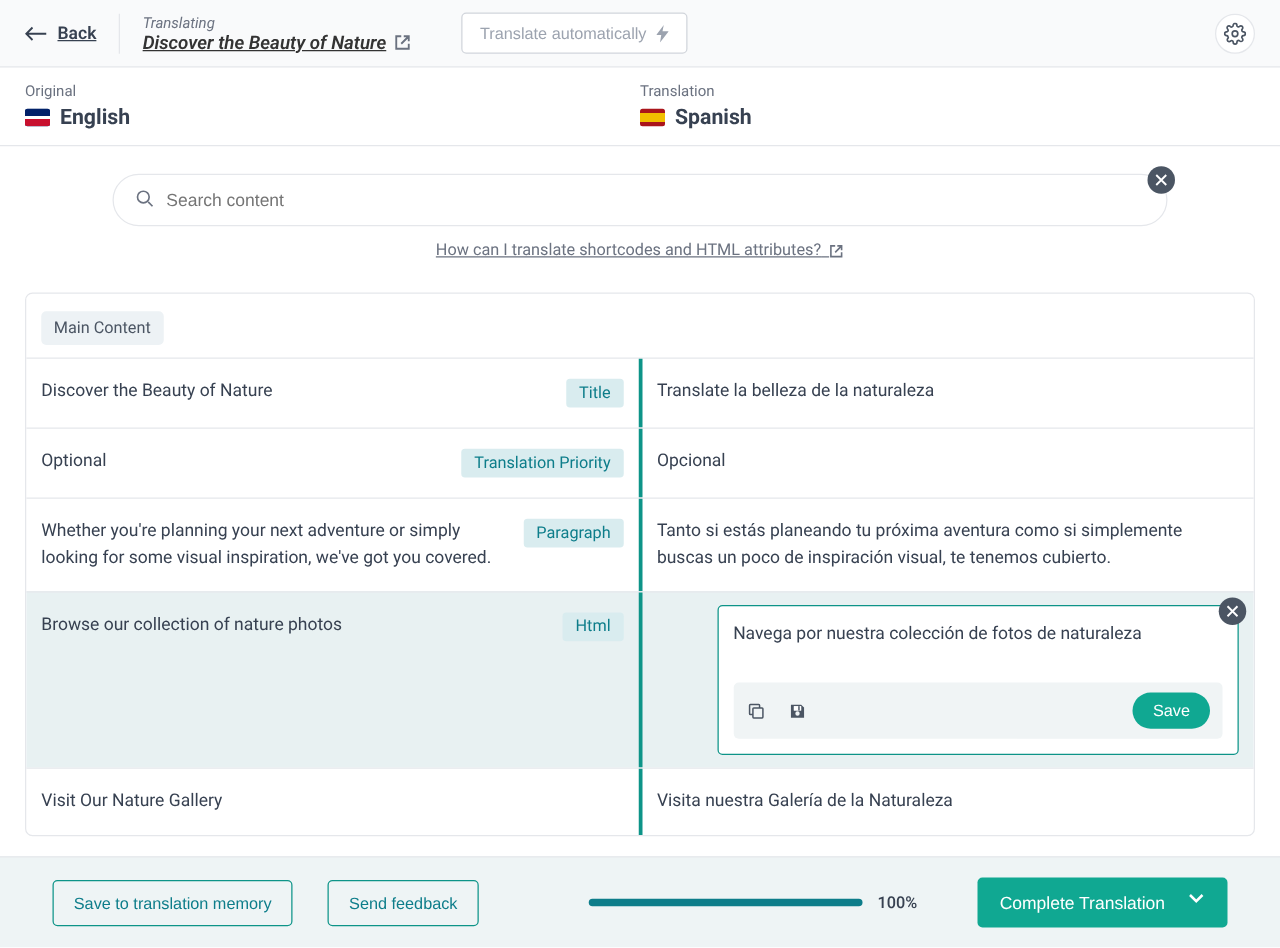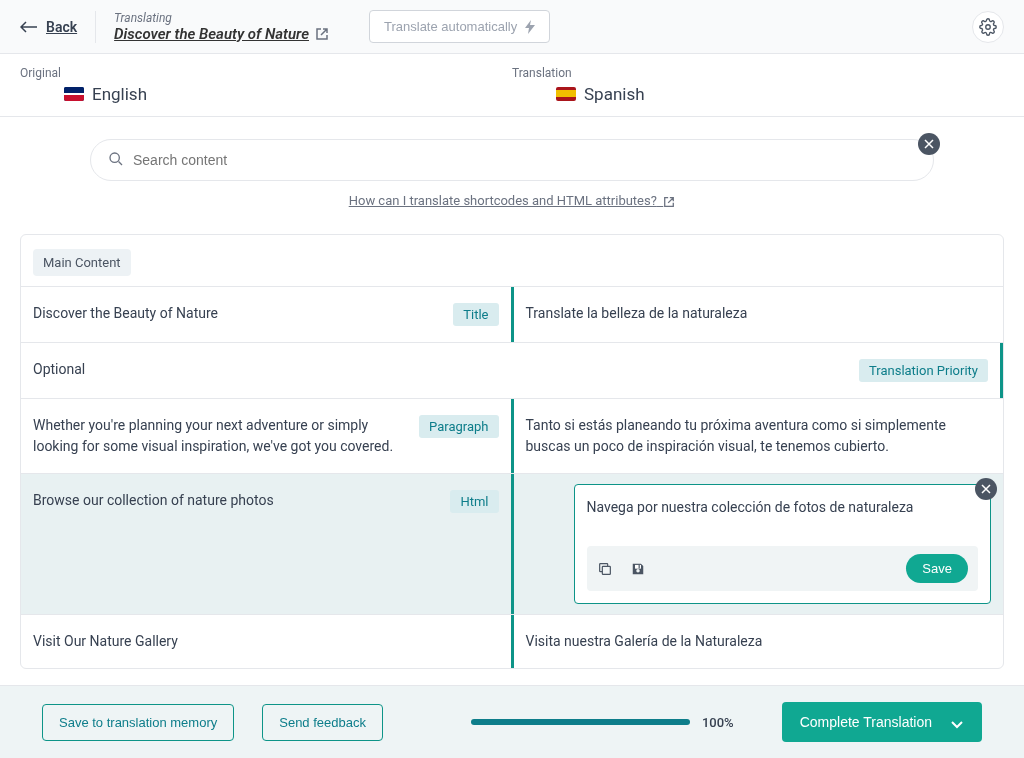--- a/index.html
+++ b/index.html
@@ -11,21 +11,21 @@
 .divider-v { width: 1px; height: 32px; background: #e5e7eb; margin: 0 18px; }
 .translating-block { display: flex; flex-direction: column; font-style: italic; }
 .translating-label { font-size: 12px; color: #6b7280; }
 .translating-title { font-size: 15px; font-weight: 600; text-decoration: underline; display: flex; align-items: center; gap: 6px; }
 .auto-btn { margin-left: 40px; border: 1px solid #d1d5db; background: #fff; color: #9ca3af; padding: 8px 14px; border-radius: 4px; font-size: 13px; display: flex; align-items: center; gap: 8px; cursor: pointer; }
 .gear { margin-left: auto; width: 32px; height: 32px; border: 1px solid #e5e7eb; border-radius: 50%; display: flex; align-items: center; justify-content: center; background: #fff; cursor: pointer; }
 
 .lang-bar { display: flex; border-bottom: 1px solid #e5e7eb; padding: 12px 20px; }
 .lang-col { flex: 1; }
 .lang-sm { font-size: 12px; color: #6b7280; margin-bottom: 4px; }
-.lang-row { display: flex; align-items: center; gap: 8px; font-size: 17px; font-weight: 400; color: #374151; margin-left: 44px; }
+.lang-row { display: flex; align-items: center; gap: 8px; font-size: 17px; font-weight: 700; color: #374151; }
 .flag { width: 20px; height: 14px; border-radius: 2px; display: inline-block; }
 .flag-uk { background: linear-gradient(#012169,#012169); position: relative; overflow: hidden; }
 .flag-uk::before { content:""; position:absolute; inset:0; background: linear-gradient(to bottom,#012169 40%, #fff 40%, #fff 60%, #c8102e 60%); clip-path: polygon(0 0,100% 0,100% 100%,0 100%); }
 .flag-es { background: linear-gradient(#aa151b 25%, #f1bf00 25%, #f1bf00 75%, #aa151b 75%); }
 
 .search-wrap { padding: 22px 90px 6px; position: relative; }
 .search-box { width: 100%; border: 1px solid #e5e7eb; border-radius: 999px; padding: 12px 18px 12px 42px; font-size: 14px; color: #6b7280; outline: none; }
 .search-icon { position: absolute; left: 108px; top: 34px; color: #6b7280; }
 .close-search { position: absolute; right: 84px; top: 16px; width: 22px; height: 22px; border-radius: 50%; background: #4b5563; color: #fff; display: flex; align-items: center; justify-content: center; cursor: pointer; font-size: 13px; }
 .help-link { text-align: center; font-size: 13px; color: #6b7280; text-decoration: underline; padding: 6px 0 12px; }
@@ -46,21 +46,21 @@
 .edit-toolbar { display: flex; align-items: center; gap: 18px; background: #f0f4f5; border-radius: 4px; padding: 8px 10px; }
 .tool-ic { cursor: pointer; color: #4b5563; }
 .save-btn { margin-left: auto; background: #10a892; color: #fff; border: none; padding: 7px 16px; border-radius: 999px; font-size: 13px; cursor: pointer; }
 .close-edit2 { position: absolute; right: 6px; top: 4px; width: 22px; height: 22px; border-radius: 50%; background: #4b5563; color: #fff; display: flex; align-items: center; justify-content: center; cursor: pointer; font-size: 13px; }
 
 .footer { position: absolute; bottom: 0; left: 0; right: 0; background: #eef4f5; border-top: 1px solid #e5e7eb; padding: 16px 42px; display: flex; align-items: center; gap: 28px; }
 .ghost-btn { border: 1px solid #0d9488; color: #0d7d8a; background: transparent; padding: 10px 16px; border-radius: 4px; font-size: 13px; cursor: pointer; }
 .progress-wrap { flex: 1; display: flex; align-items: center; gap: 12px; margin: 0 20px; }
 .progress-bar { flex: 1; height: 6px; background: #0d7d8a; border-radius: 999px; max-width: 270px; margin-left: 40px; }
 .progress-pct { font-size: 13px; color: #374151; font-weight: 500; }
-.complete-btn { background: #10a892; color: #fff; border: none; padding: 12px 18px; border-radius: 4px; font-size: 14px; cursor: pointer; display: flex; align-items: flex-end; gap: 18px; }
+.complete-btn { background: #10a892; color: #fff; border: none; padding: 12px 18px; border-radius: 4px; font-size: 14px; cursor: pointer; display: flex; align-items: flex-start; gap: 18px; }
 
 svg { display: block; }
 </style>
 </head>
 <body>
 
 <div class="topbar">
   <div class="back-btn">
     <svg width="18" height="12" viewBox="0 0 18 12" fill="none" stroke="#374151" stroke-width="1.5">
         <path d="M6 1 1 6l5 5M1 6h16"></path>
@@ -136,20 +136,21 @@
       <span class="type-tag">Title</span>
     </div>
     <div class="cell-r">Translate la belleza de la naturaleza</div>
   </div>
 
   <div class="row">
     <div class="cell-l">
       <span class="txt">Optional</span>
       <span class="type-tag">Translation Priority</span>
     </div>
+    <div class="cell-r">Opcional</div>
   </div>
 
   <div class="row">
     <div class="cell-l">
       <span class="txt">Whether you're planning your next adventure or simply looking for some visual inspiration, we've got you covered.</span>
       <span class="type-tag">Paragraph</span>
     </div>
     <div class="cell-r">Tanto si estás planeando tu próxima aventura como si simplemente buscas un poco de inspiración visual, te tenemos cubierto.</div>
   </div>
 

